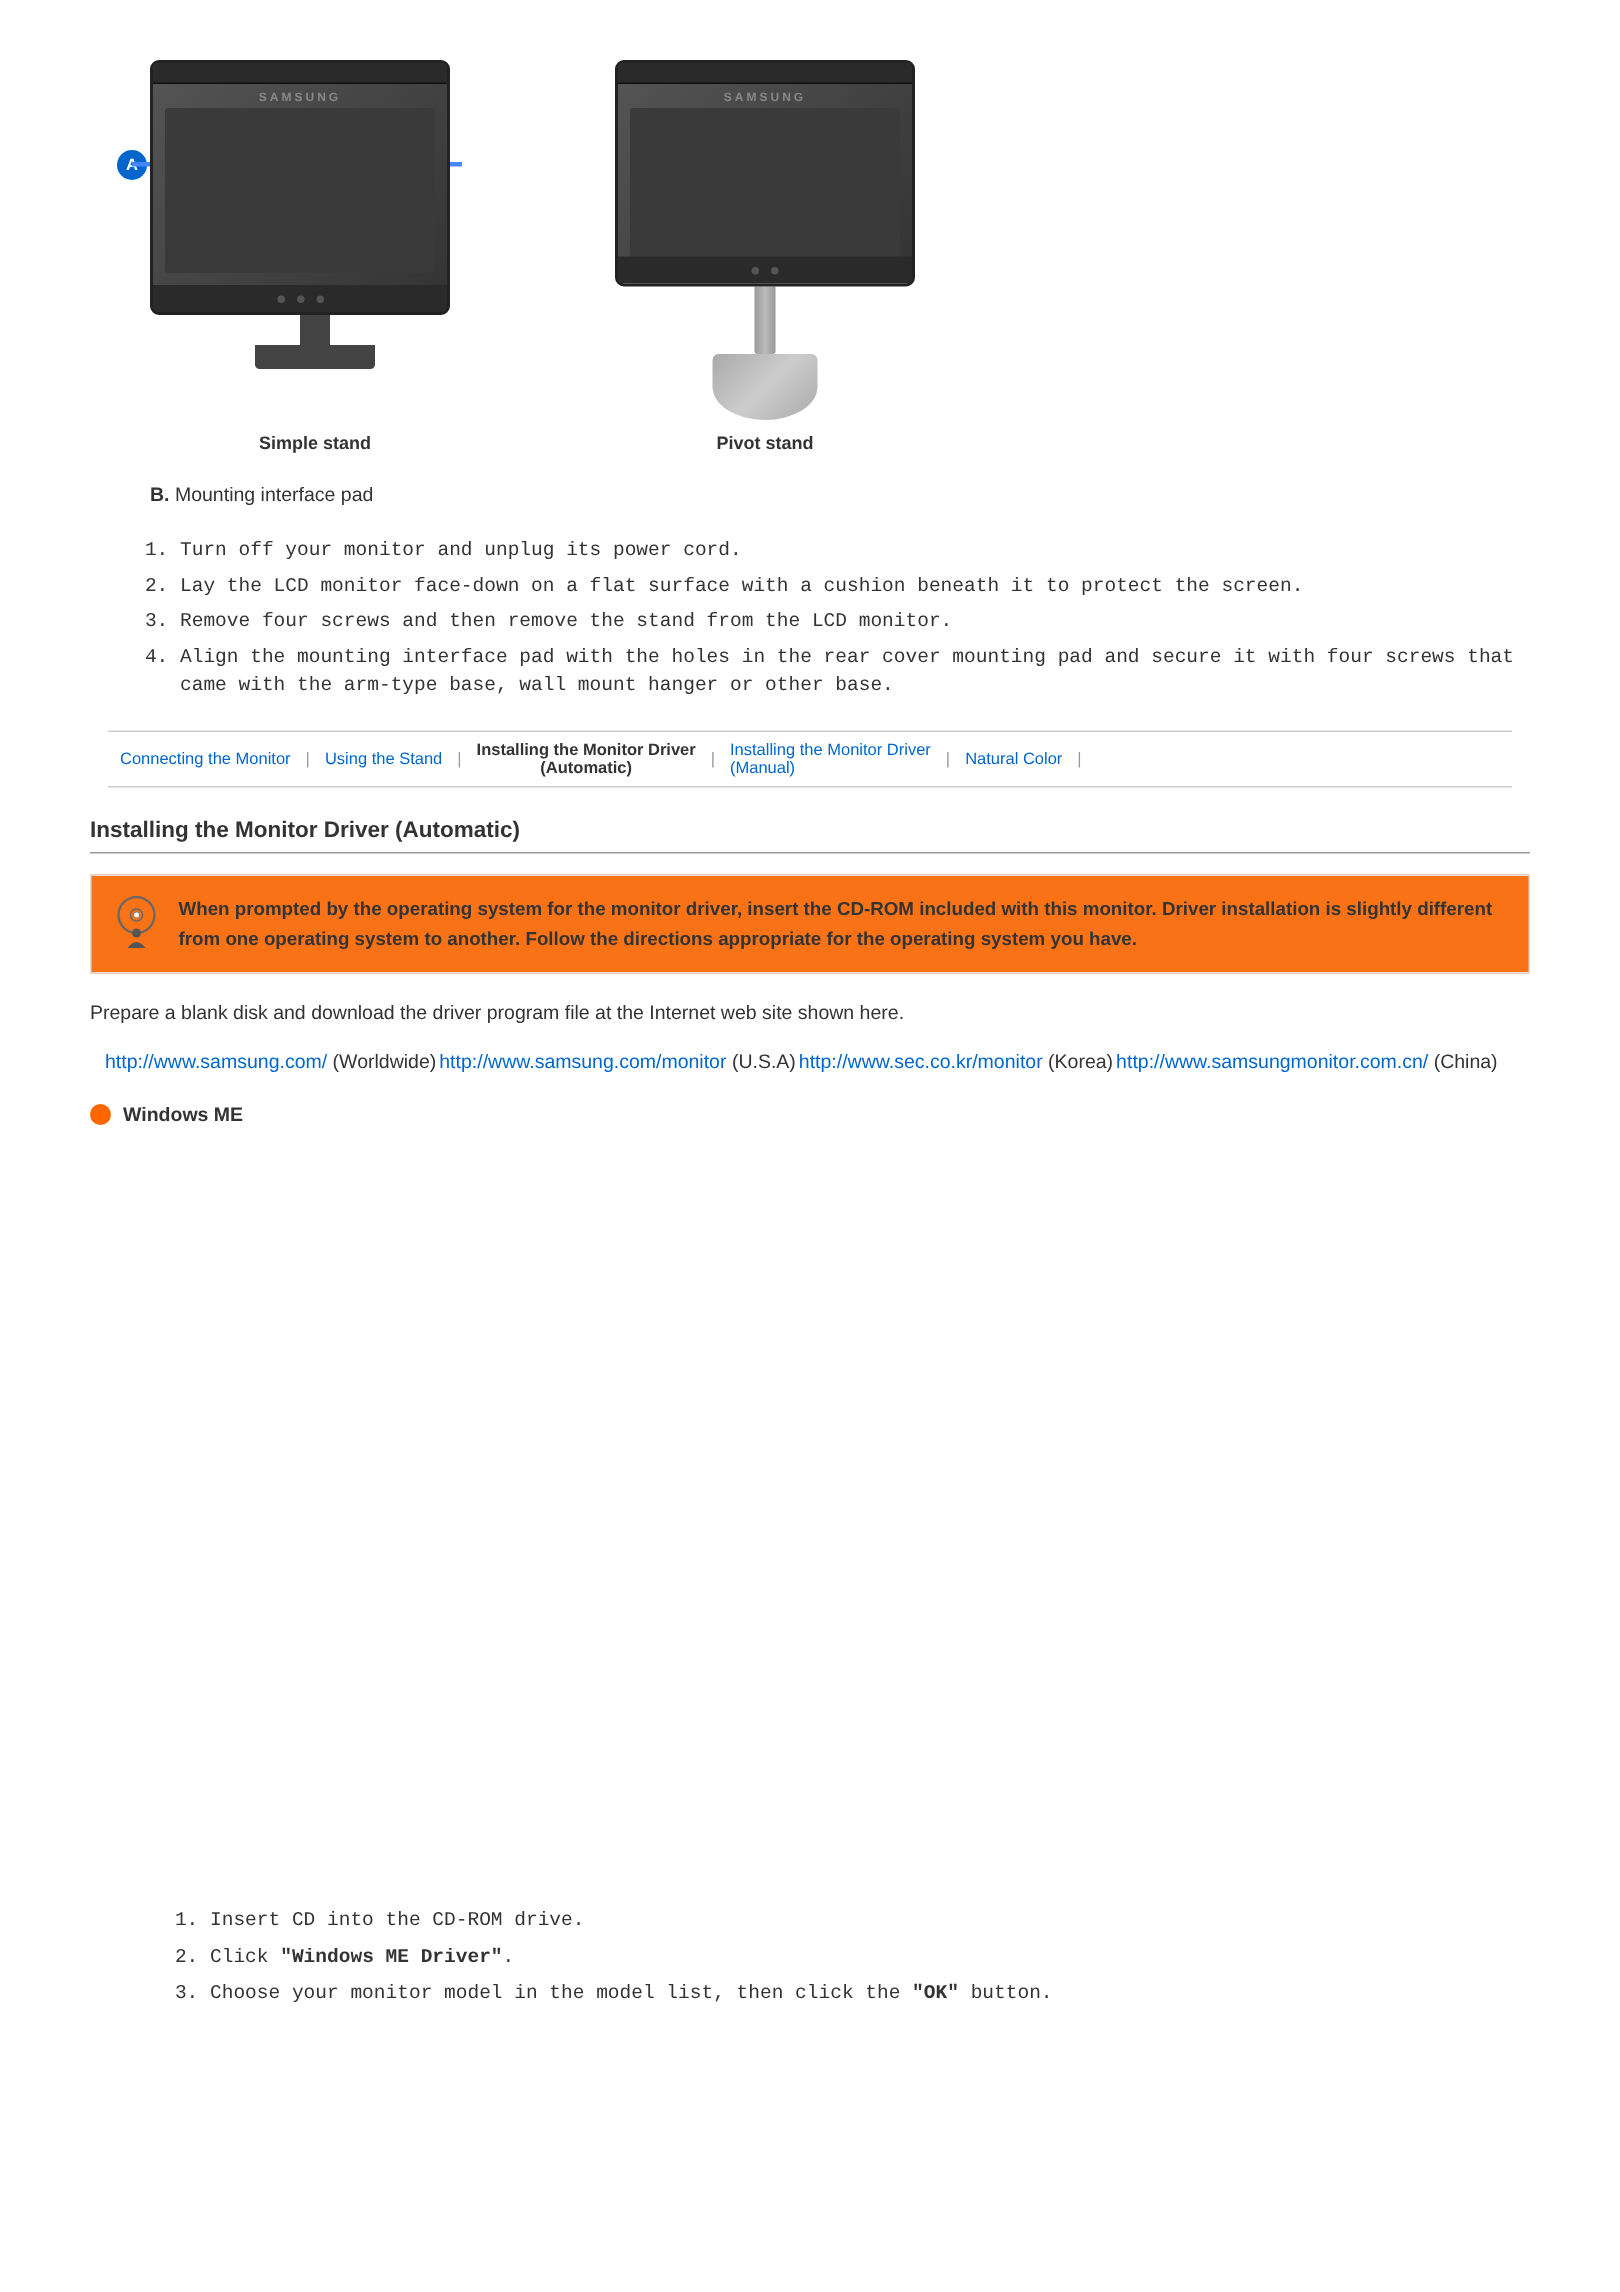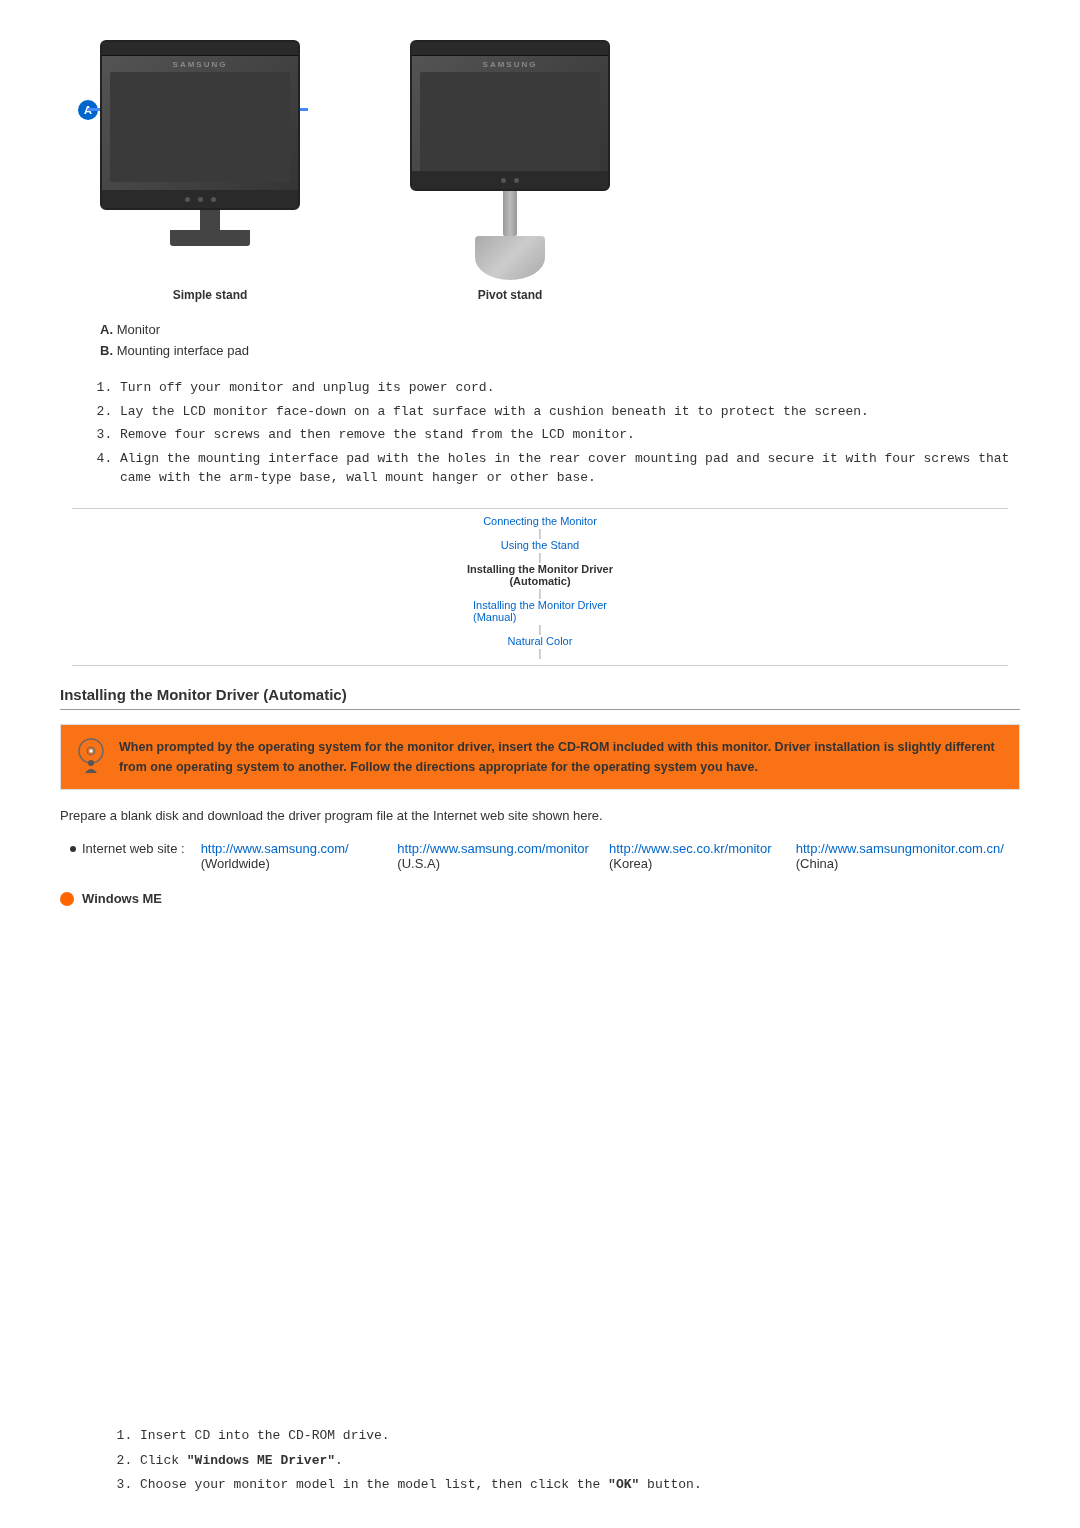--- a/index.html
+++ b/index.html
@@ -207,21 +207,20 @@
     
     .nav-bar {
       border-top: 1px solid #ccc;
       border-bottom: 1px solid #ccc;
       padding: 6px 0;
       display: flex;
       align-items: center;
       gap: 0;
       margin: 20px 12px;
       font-size: 11px;
-      flex-direction: column;
     }
 
     .nav-item {
       color: #0066cc;
       padding: 0 8px;
       cursor: pointer;
       white-space: nowrap;
     }
 
     .nav-item.active {
@@ -403,24 +402,20 @@
       <div class="pivot-arm"></div>
       <div class="pivot-base"></div>
     </div>
     <div class="image-caption">Pivot stand</div>
   </div>
 
 </div>
 
 <div class="content-section">
   <div class="label-line">
-    <span class="label-bold">A.</span>
-    <span> </span><span>Monitor</span>
-  </div>
-  <div class="label-line">
     <span class="label-bold">B.</span>
     <span> </span><span>Mounting interface pad</span>
   </div>
 </div>
 
 <div class="content-section">
   <ol>
     <li>Turn off your monitor and unplug its power cord.</li>
     <li>Lay the LCD monitor face-down on a flat surface with a cushion beneath it to protect the screen.</li>
     <li>Remove four screws and then remove the stand from the LCD monitor.</li>
@@ -456,24 +451,20 @@
     </svg>
   </div>
   <div class="info-text">
     <strong>When prompted by the operating system for the monitor driver, insert the CD-ROM included with this monitor. Driver installation is slightly different from one operating system to another. Follow the directions appropriate for the operating system you have.</strong>
   </div>
 </div>
 
 <p class="prepare-text">Prepare a blank disk and download the driver program file at the Internet web site shown here.</p>
 
 <div class="internet-row">
-  <div class="bullet-label">
-    <div class="bullet-dot"></div>
-    <span>Internet web site :</span>
-  </div>
   <div class="links-list">
     <span class="link-item">
       <span style="color:#0066cc;">http://www.samsung.com/</span><span class="suffix"> (Worldwide)</span>
     </span>
     <span class="link-item">
       <span style="color:#0066cc;">http://www.samsung.com/monitor</span><span class="suffix"> (U.S.A)</span>
     </span>
     <span class="link-item">
       <span style="color:#0066cc;">http://www.sec.co.kr/monitor</span><span class="suffix"> (Korea)</span>
     </span>

